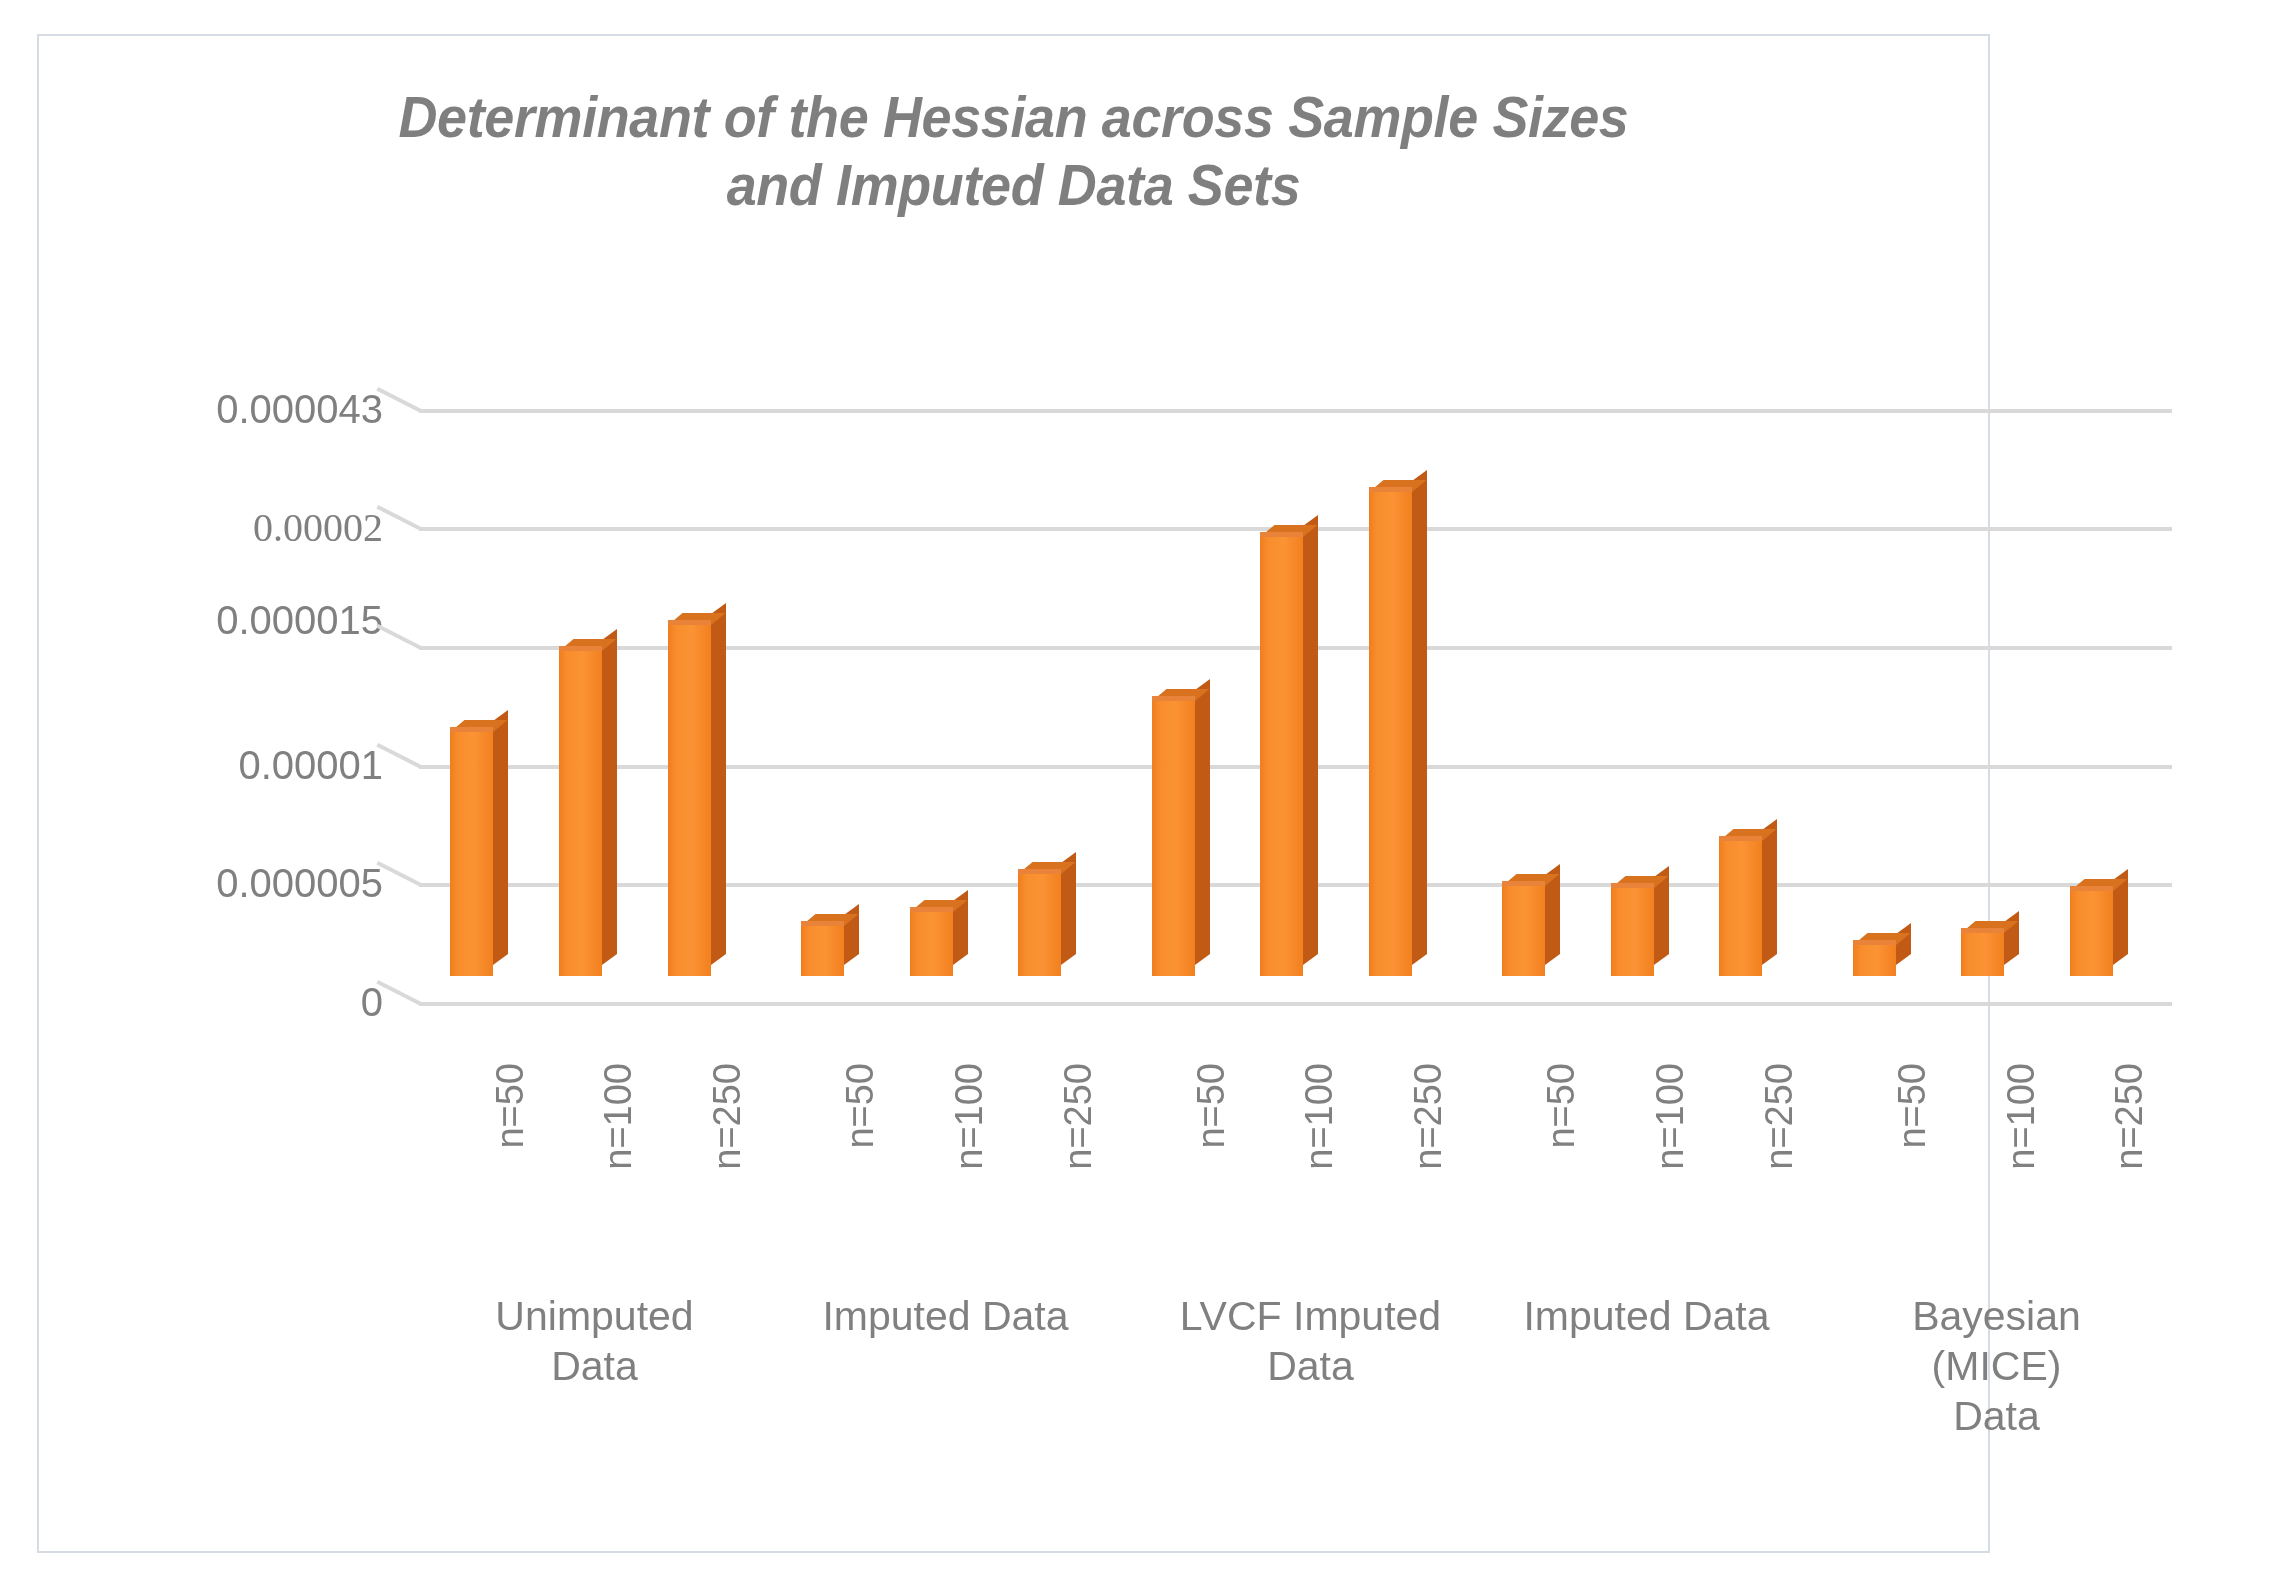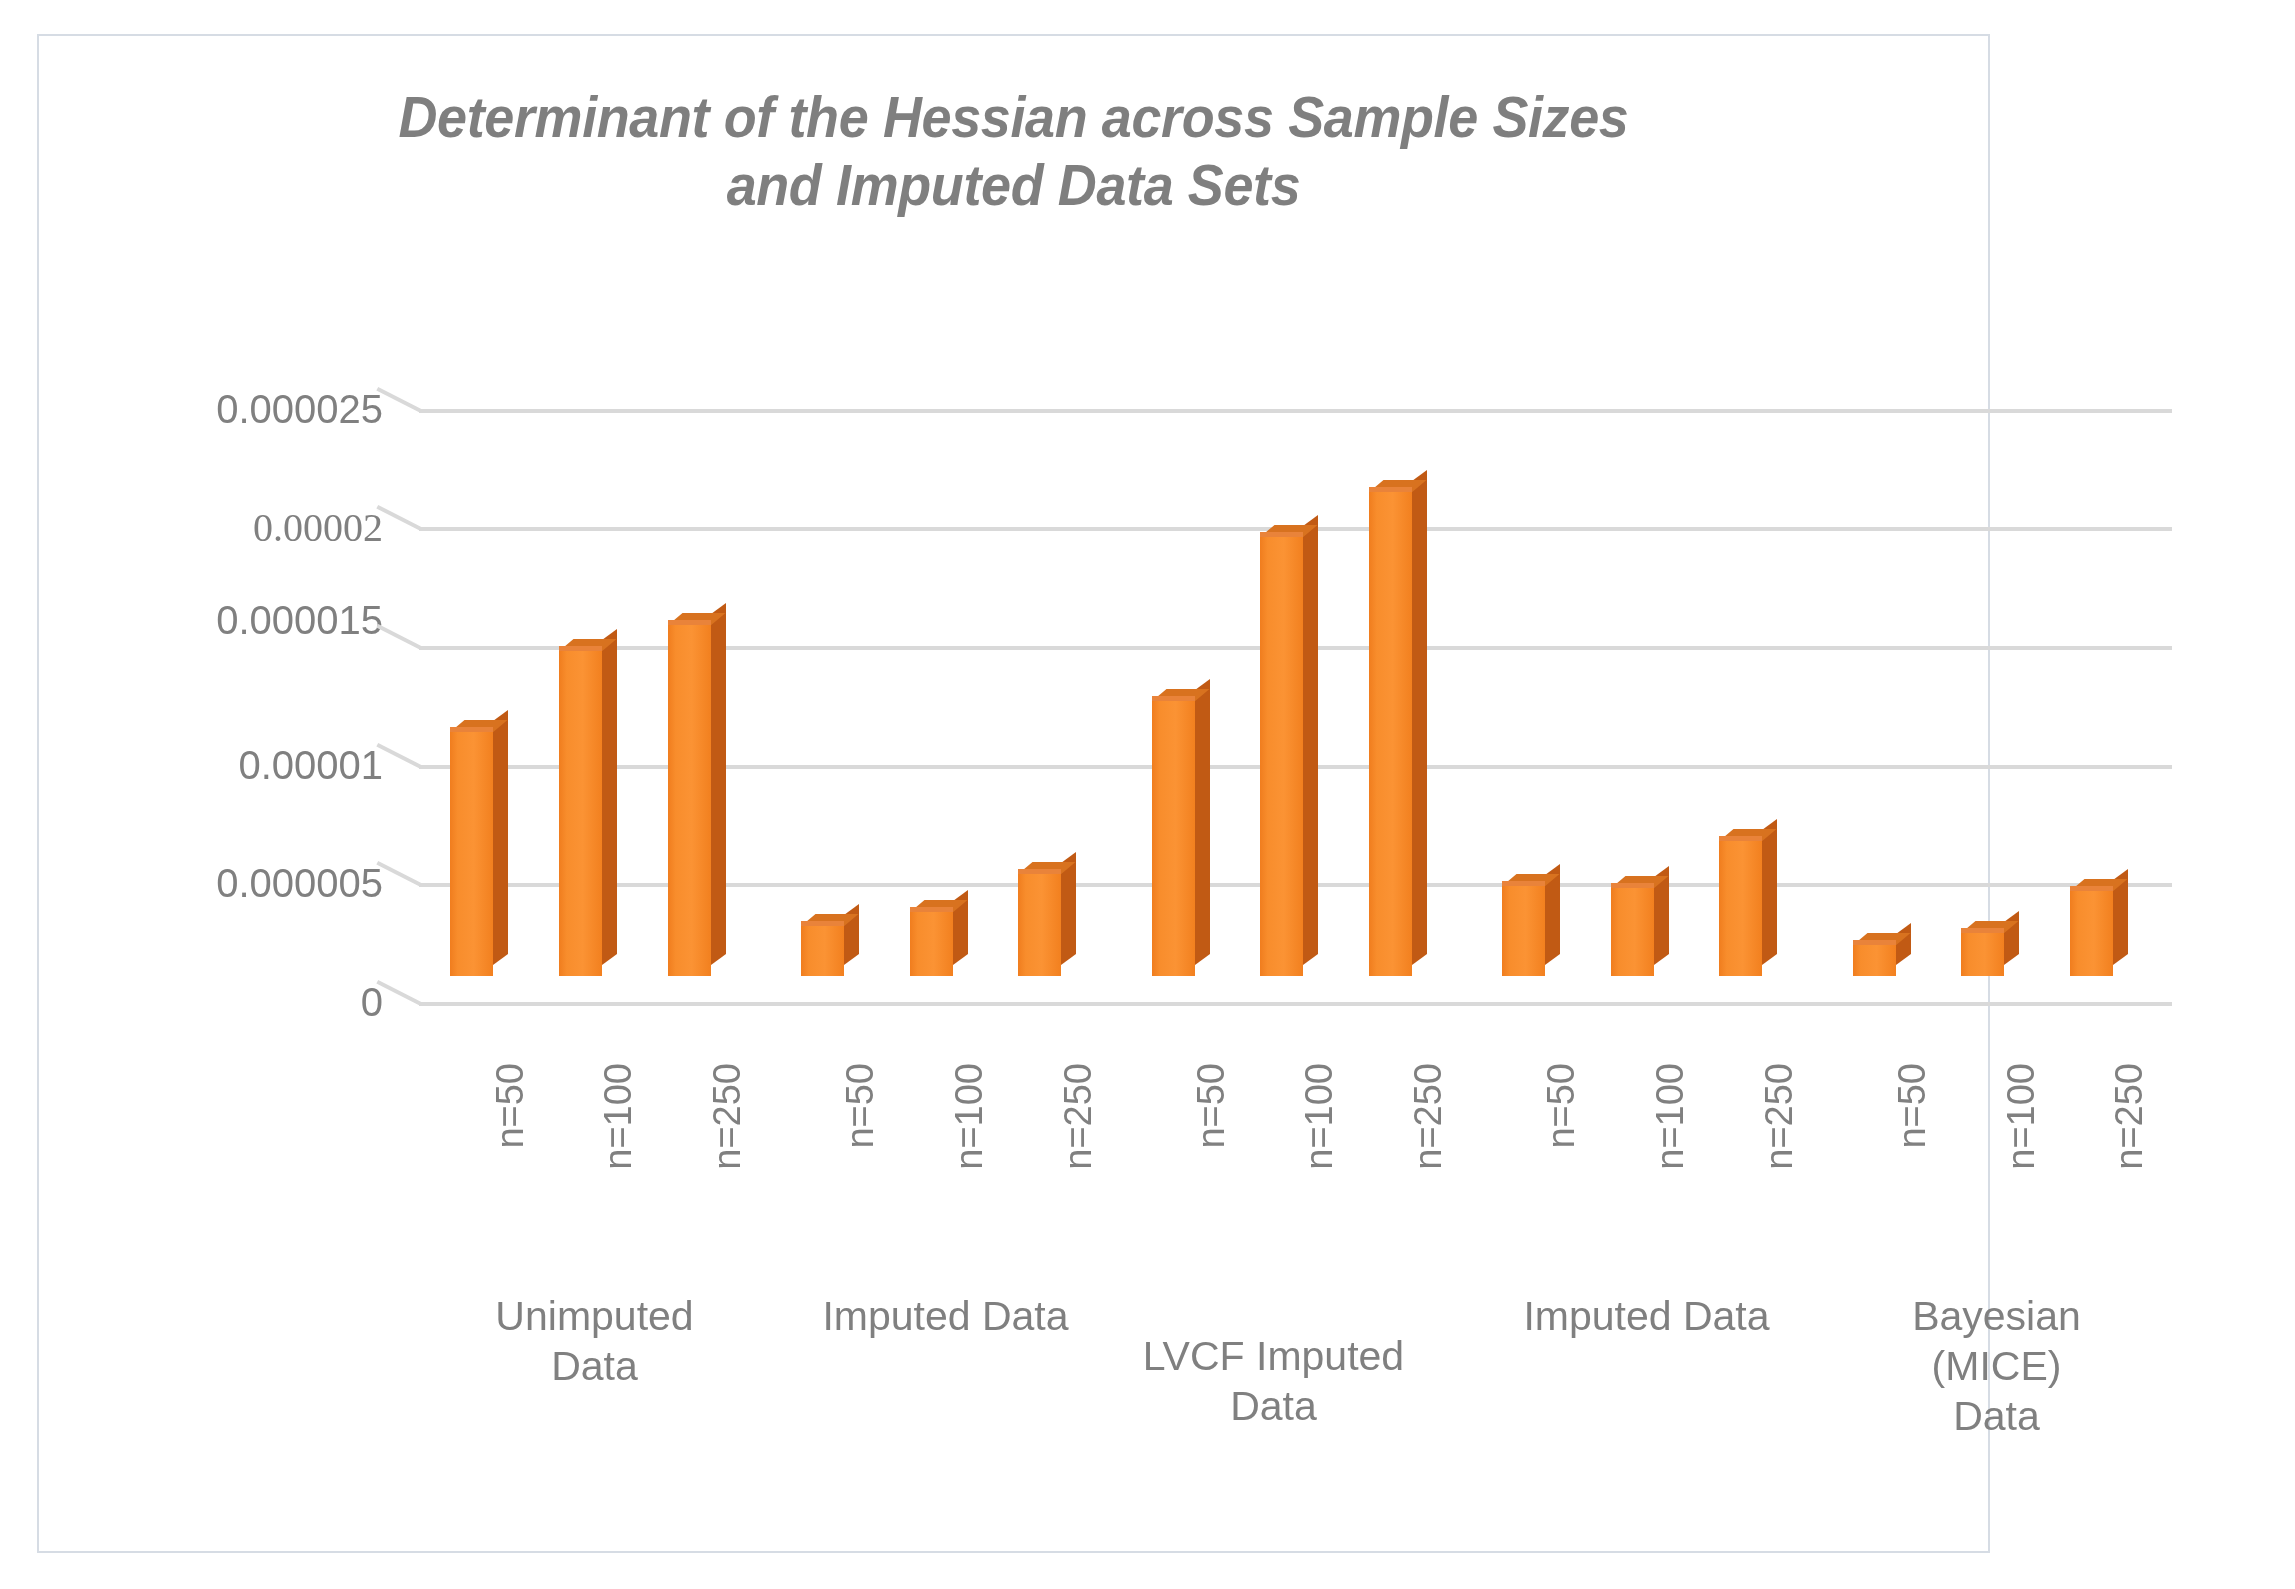--- a/index.html
+++ b/index.html
@@ -186,21 +186,21 @@
 <body>
 
 <div id="chart-frame">
 
   <div id="chart-title">
     <span class="tline">Determinant of the Hessian across Sample Sizes</span>
     <span class="tline">and Imputed Data Sets</span>
   </div>
 
   <div id="y-axis-labels">
-      <div class="ytick" style="top: 373px;">0.000025</div>
+      <div class="ytick" style="top: 373px;">0.000043</div>
       <div class="ytick" style="top: 491px; font-family: Liberation Serif, serif;">0.00002</div>
       <div class="ytick" style="top: 584px;">0.000015</div>
       <div class="ytick" style="top: 729px;">0.00001</div>
       <div class="ytick" style="top: 847px;">0.000005</div>
       <div class="ytick" style="top: 966px;">0</div>
     </div>
 
   <div id="plot-area">
     <div id="grid-layer">
         <div class="gridline" style="top: 373px;"></div>
@@ -359,21 +359,21 @@
     </div>
 
   <div id="group-layer">
       <div class="group-label" style="left: 0px; width: 351px;">
         <span>Unimputed</span>
         <span>Data</span>
       </div>
       <div class="group-label" style="left: 351px; width: 351px;">
         <span>Imputed Data</span>
       </div>
-      <div class="group-label" style="left: 679px; width: 351px; margin-top: 40px;">
+      <div class="group-label" style="left: 716px; width: 351px;">
         <span>LVCF Imputed</span>
         <span>Data</span>
       </div>
       <div class="group-label" style="left: 1052px; width: 351px;">
         <span>Imputed Data</span>
       </div>
       <div class="group-label" style="left: 1402px; width: 351px;">
         <span>Bayesian</span>
         <span>(MICE)</span>
         <span>Data</span>

